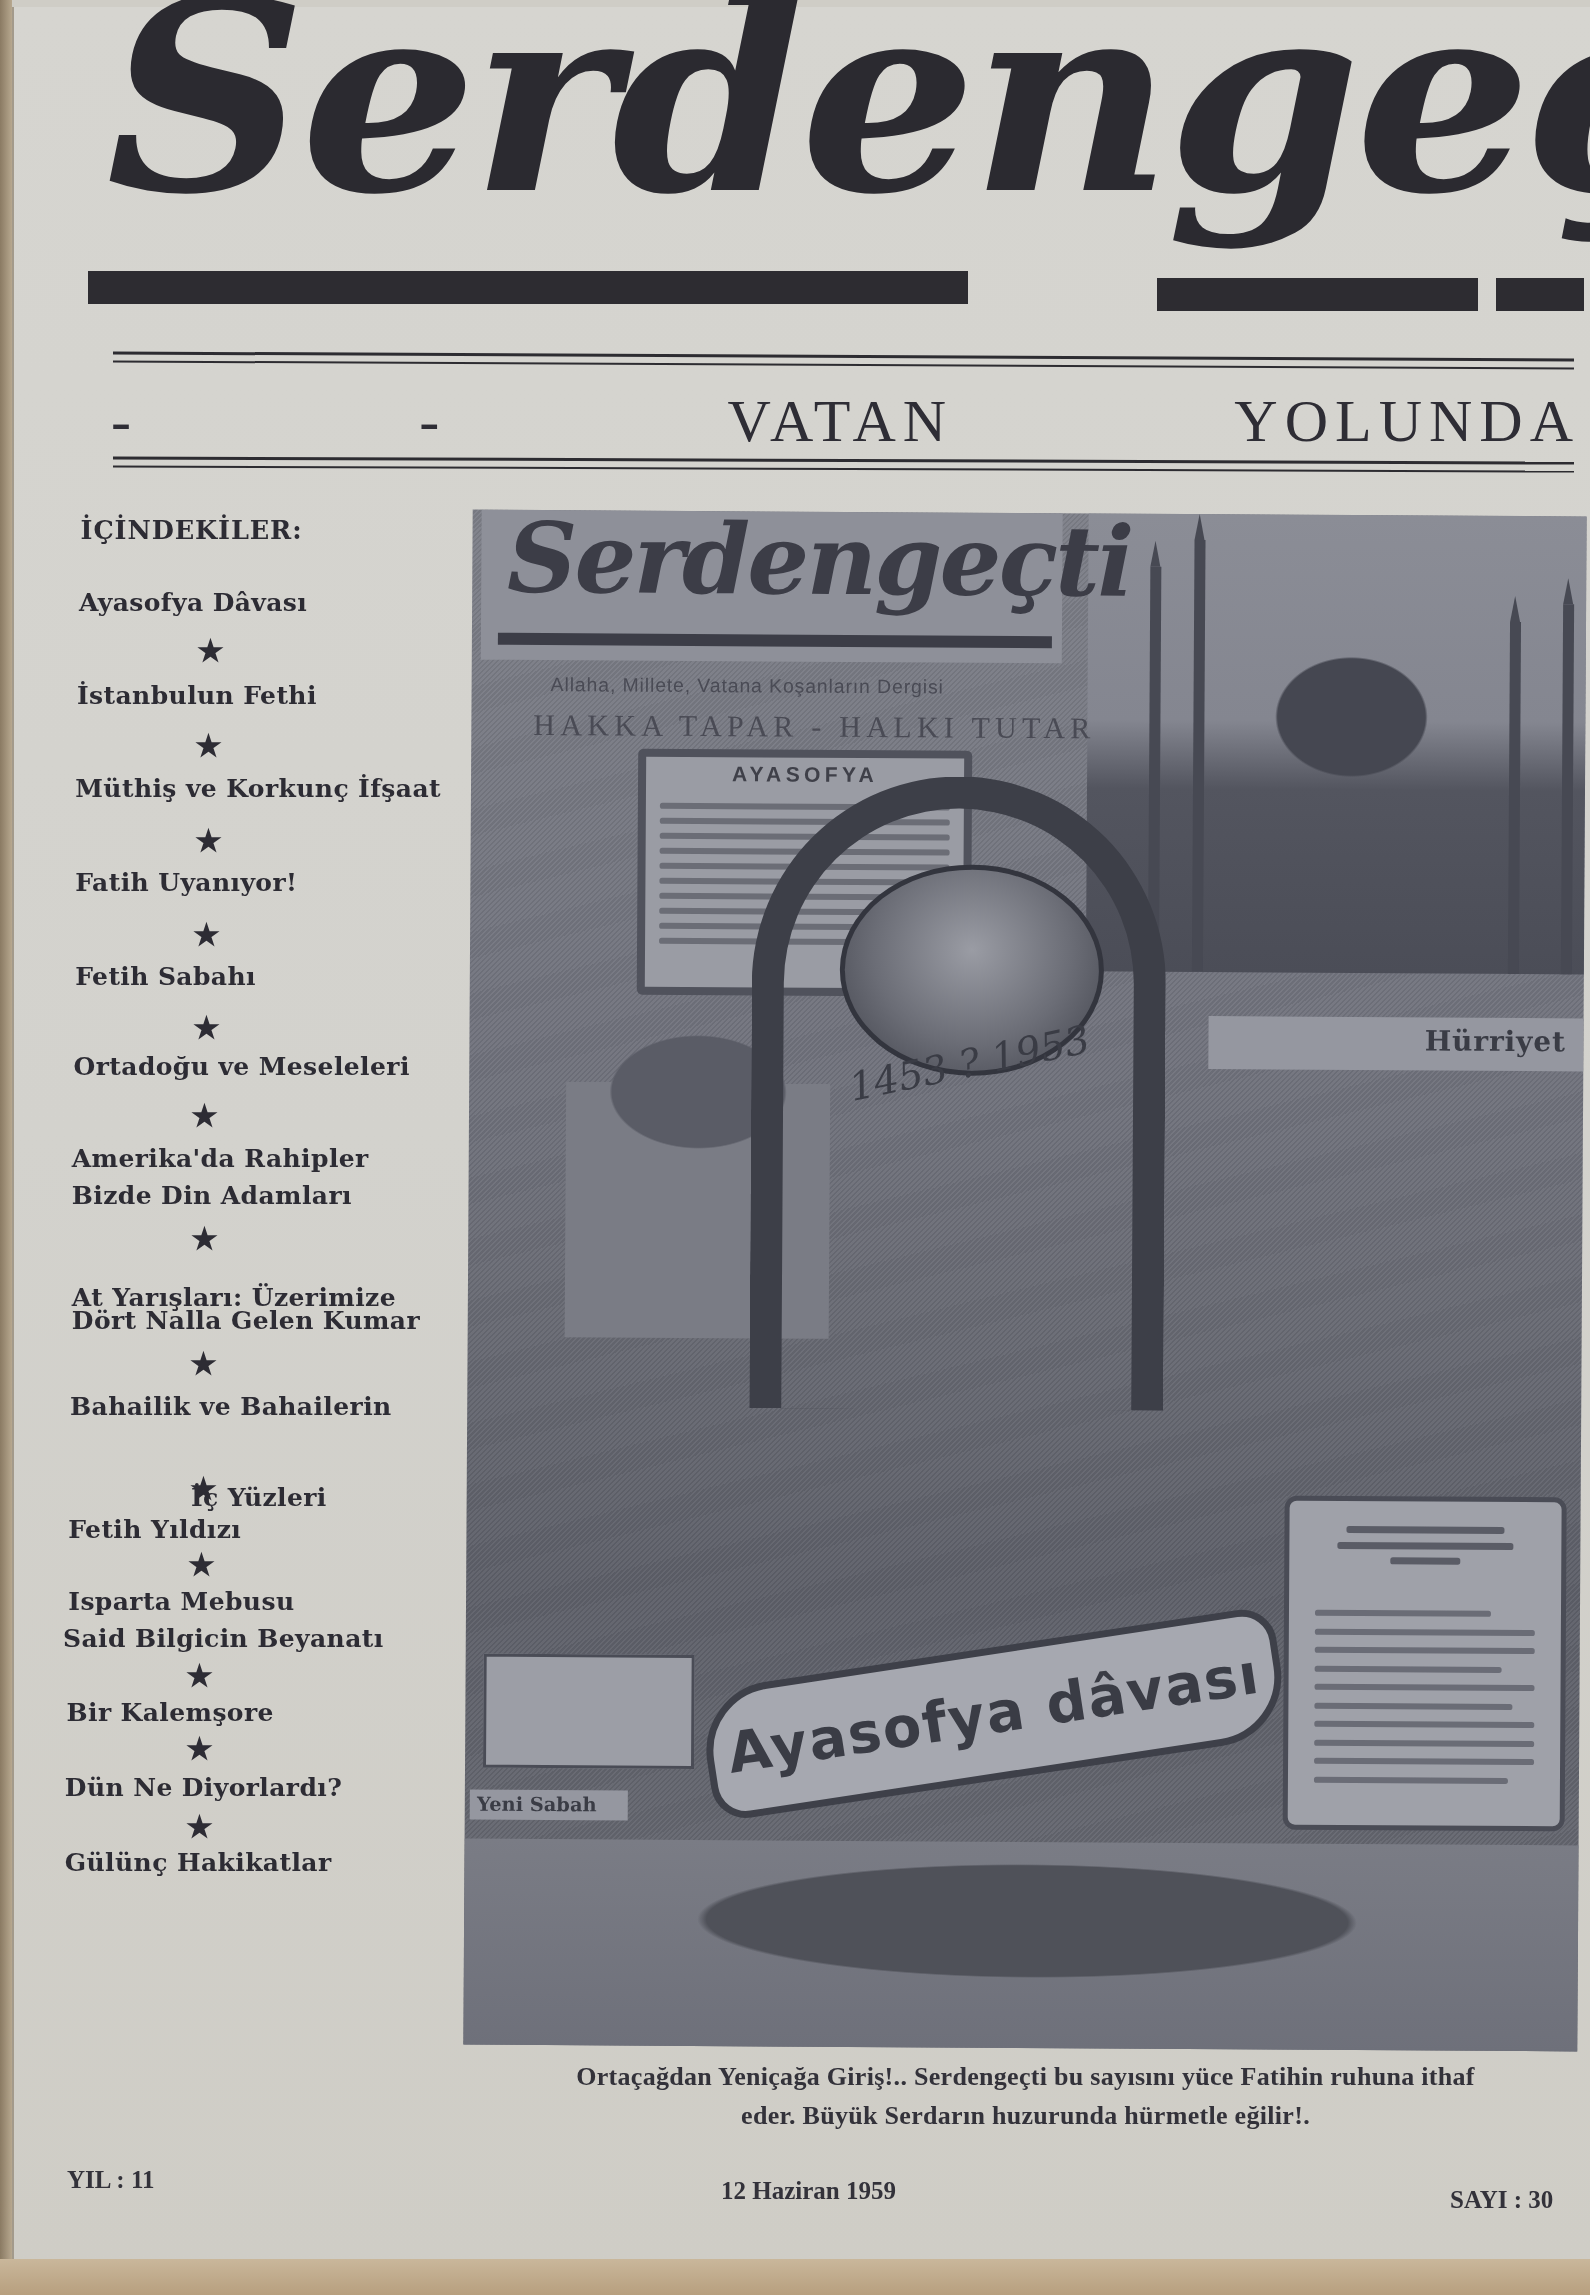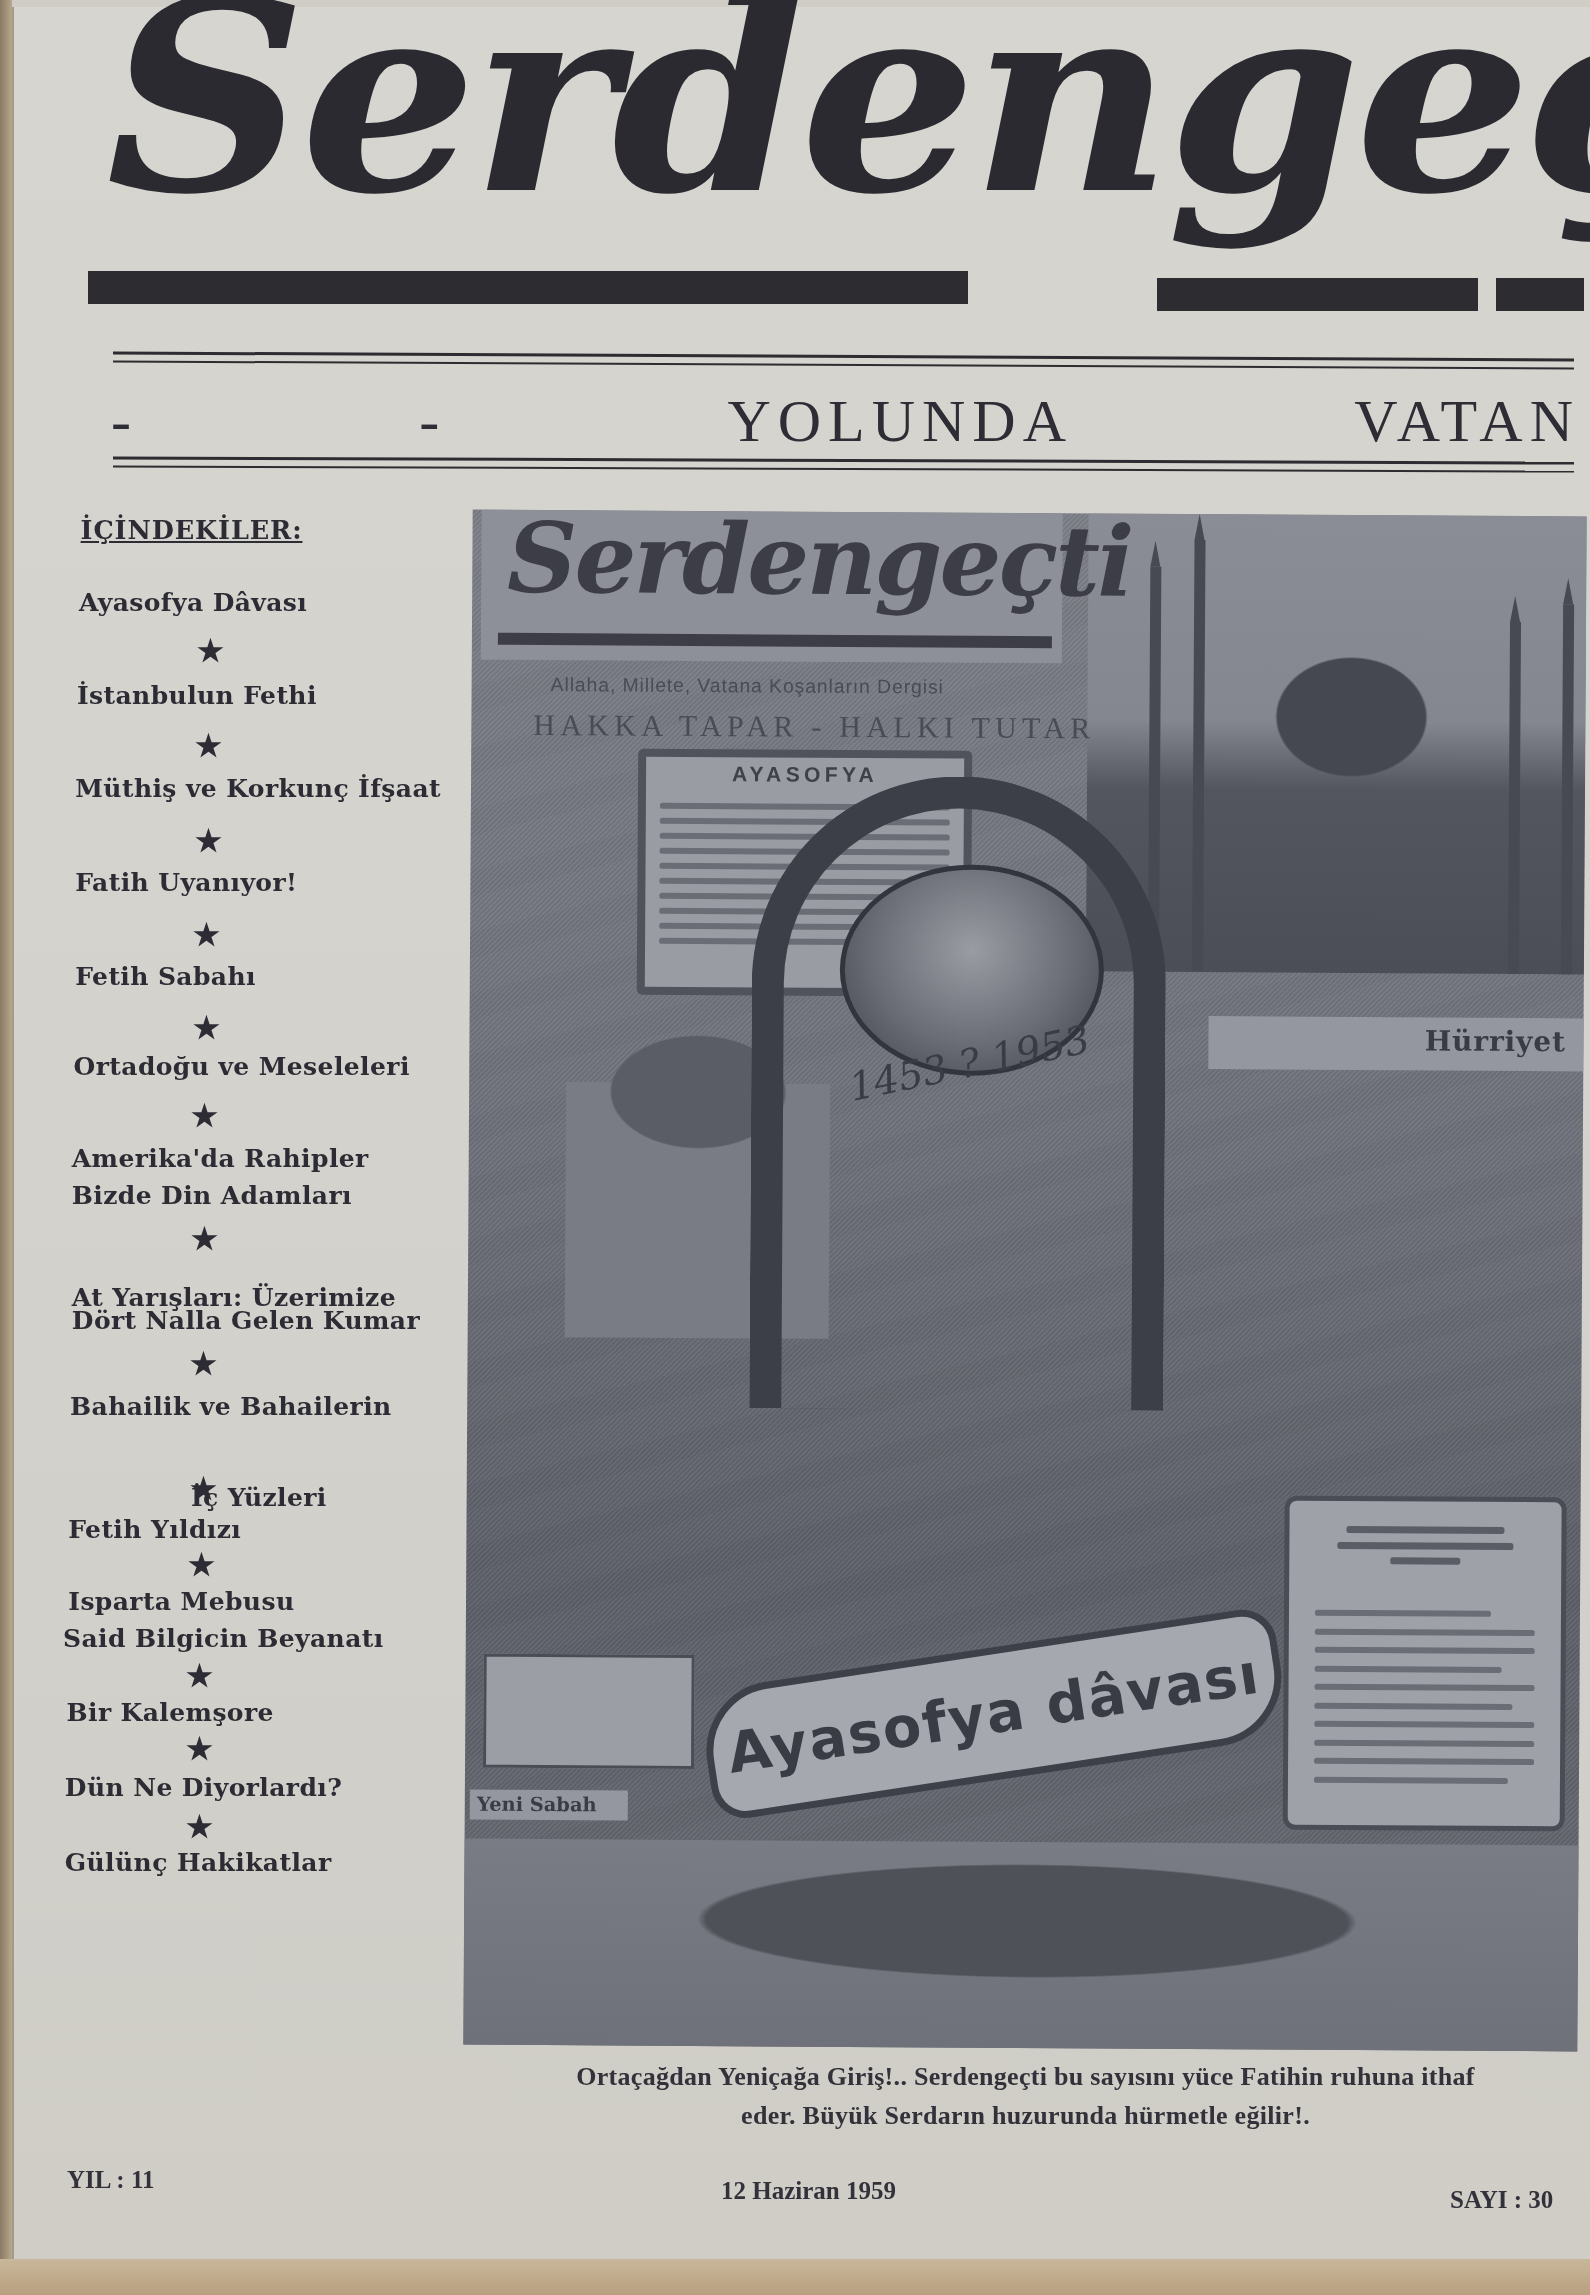--- a/index.html
+++ b/index.html
@@ -55,21 +55,21 @@
     font-family: "Liberation Serif", serif; font-size: 60px; letter-spacing: 7px;
     color: #2e2d35; white-space: nowrap;
     display: flex; justify-content: space-between;
   }
 
   
   .toc {
     position: absolute; left: 63px; top: 515px; width: 387px;
     font-family: "DejaVu Serif", serif; font-weight: bold; color: #2d2c34;
   }
-  .toc-heading { font-size: 25.5px; letter-spacing: 0.9px; position: absolute; left: 17.6px; top: 0; text-decoration: underline; }
+  .toc-heading { font-size: 25.5px; letter-spacing: 0.9px; position: absolute; left: 17.6px; top: 0; }
   .toc-item {
     position: absolute; font-size: 25px; line-height: 37px; white-space: nowrap; letter-spacing: 0.4px;
   }
   .toc-star {
     position: absolute; font-size: 30px; line-height: 30px; color: #2d2c34;
   }
 
   
   .illustration {
     position: absolute; left: 468px; top: 513px; width: 1114px; height: 1535px;
@@ -198,22 +198,22 @@
 <div class="masthead">
   <div class="masthead-title">Serdengeçti</div>
   <div class="masthead-bar bar-a"></div>
   <div class="masthead-bar bar-b"></div>
   <div class="masthead-bar bar-c"></div>
 </div>
 <div class="rule-double rule-top"></div>
 <div class="motto">
   <span>-</span>
   <span>-</span>
+  <span>VATAN</span>
   <span>YOLUNDA</span>
-  <span>VATAN</span>
 </div>
 <div class="rule-double rule-bottom"></div>
 
 <div class="toc">
   <div class="toc-heading">İÇİNDEKİLER:</div>
 
   <div class="toc-item" style="left:16px;top:69px"><span>Ayasofya Dâvası</span></div>
   <div class="toc-star" style="left:134px;top:121px">★</div>
 
   <div class="toc-item" style="left:14px;top:162px"><span>İstanbulun Fethi</span></div>

